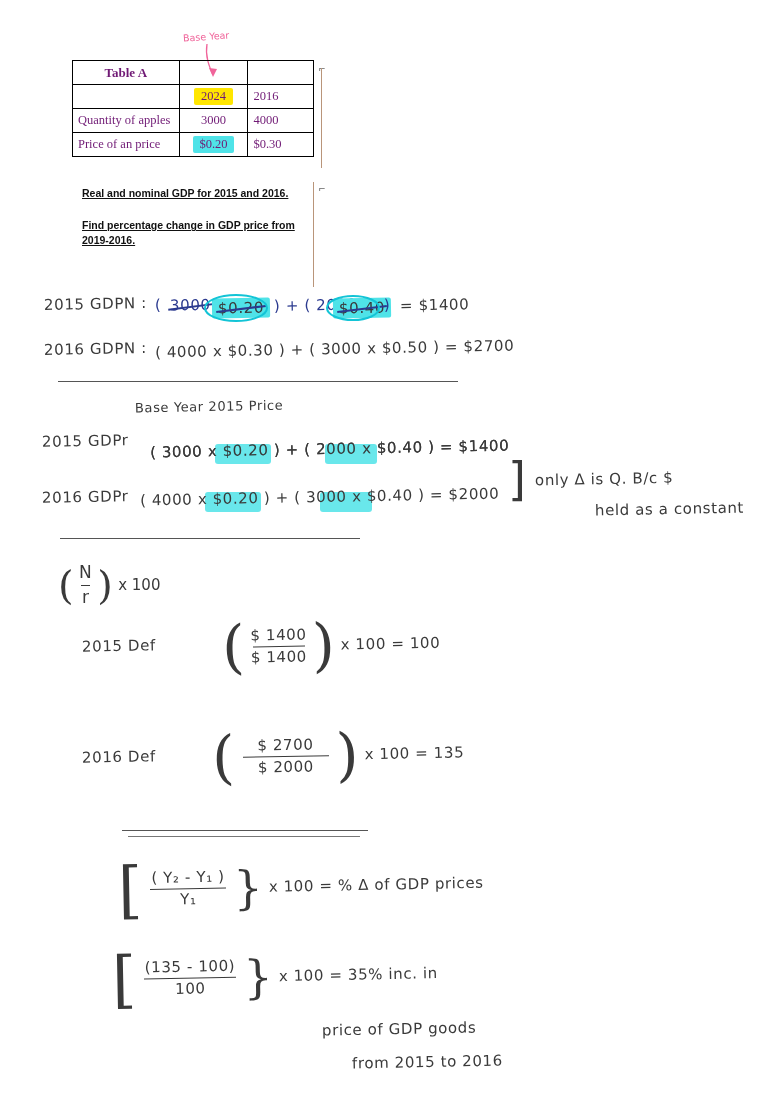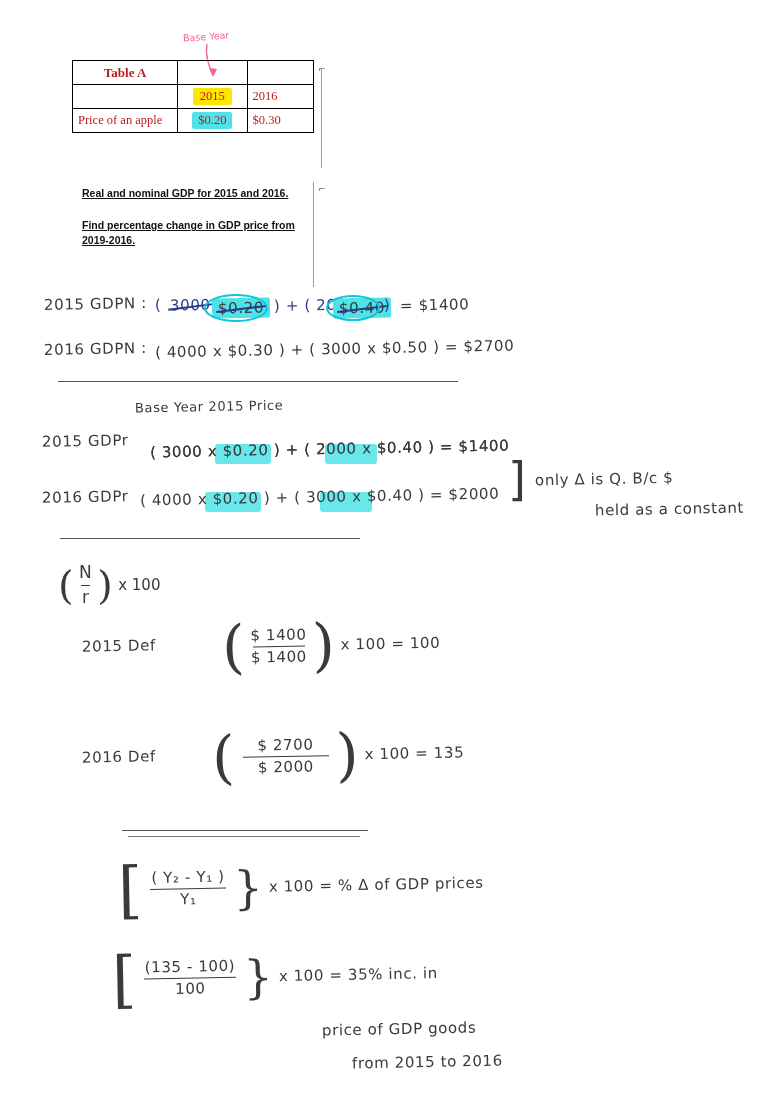--- a/index.html
+++ b/index.html
@@ -20,21 +20,21 @@
     position: absolute;
     left: 72px;
     top: 60px;
     width: 242px;
   }
   table.table-a {
     border-collapse: collapse;
     width: 242px;
     font-family: "Liberation Serif", serif;
     font-size: 12.5px;
-    color: #b91c1c;
+    color: #701a75;
   }
   table.table-a td {
     border: 1px solid #000;
     padding: 3px 5px;
     height: 17px;
     vertical-align: middle;
   }
   td.col-label { width: 114px; text-align: left; }
   td.col-y1 { width: 64px; text-align: center; }
   td.col-y2 { width: 64px; text-align: left; }
@@ -194,25 +194,30 @@
 <div id="table-a-wrap">
   <table class="table-a">
     <tbody>
         <tr>
       <td class="col-label title-cell">Table A</td>
       <td class="col-y1 blank-cell"></td>
       <td class="col-y2 blank-cell"></td>
     </tr>
     <tr>
       <td class="col-label"></td>
-      <td class="col-y1"><span class="hl-yellow">2015</span></td>
+      <td class="col-y1"><span class="hl-yellow">2024</span></td>
       <td class="col-y2">2016</td>
     </tr>
     <tr>
-      <td class="col-label">Price of an apple</td>
+      <td class="col-label">Quantity of apples</td>
+      <td class="col-y1">3000</td>
+      <td class="col-y2">4000</td>
+    </tr>
+    <tr>
+      <td class="col-label">Price of an price</td>
       <td class="col-y1"><span class="hl-cyan">$0.20</span></td>
       <td class="col-y2">$0.30</td>
     </tr>
   </tbody>
     </table>
 </div>
 
 <div class="side-tick" style="left:319px; top:62px;">⌐</div>
 <div class="rule" style="left:321px; top:68px; width:1px; height:100px; background:#b9957a;"></div>
 

